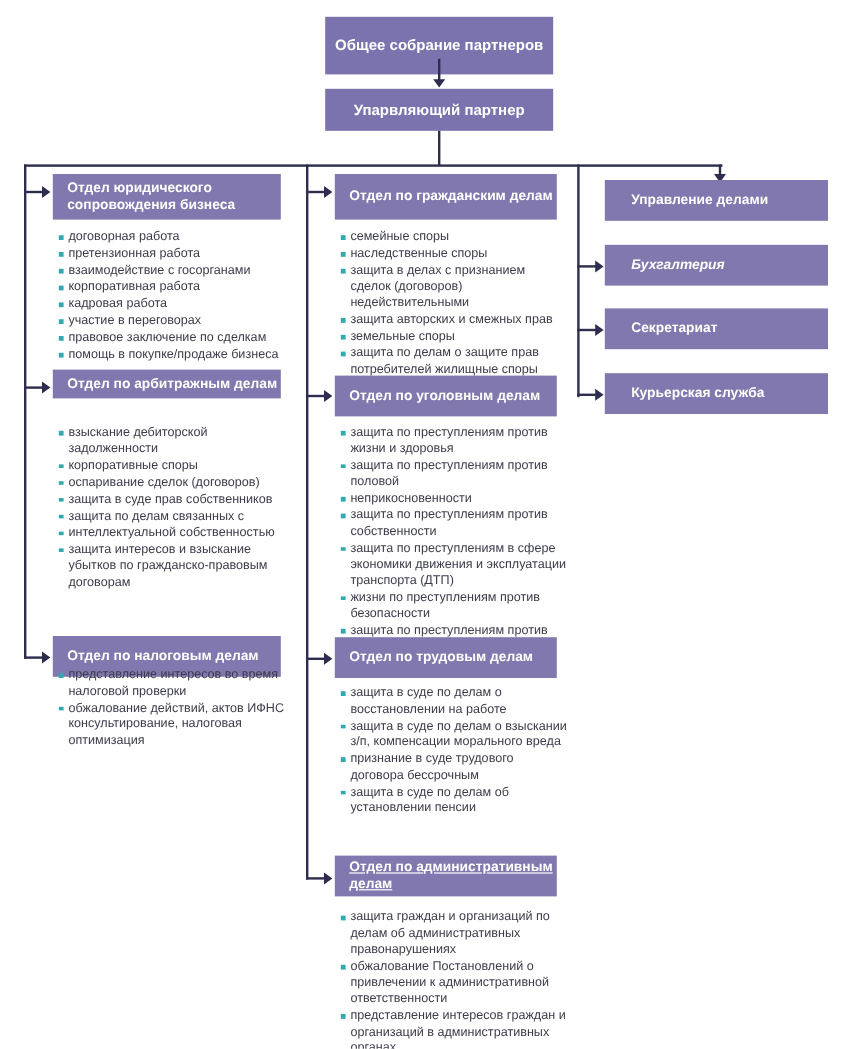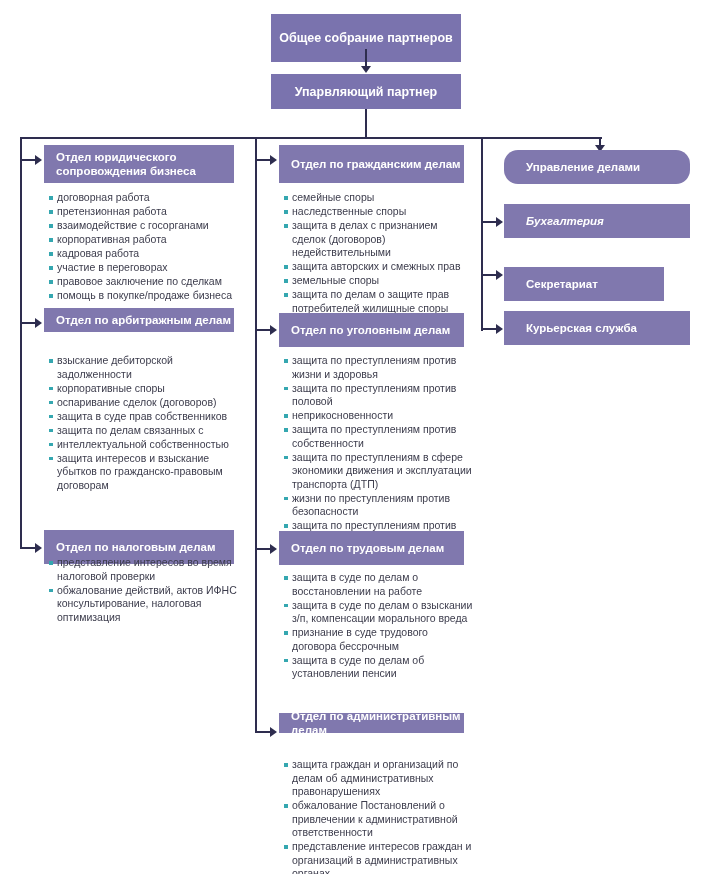--- a/index.html
+++ b/index.html
@@ -186,40 +186,40 @@
   </div>
   <div class="list" style="left:283px;top:571px;width:190px;">
     <ul>
       <li>защита в суде по делам о восстановлении на работе</li>
       <li>защита в суде по делам о взыскании з/п, компенсации морального вреда</li>
       <li>признание в суде трудового договора бессрочным</li>
       <li>защита в суде по делам об установлении пенсии</li>
     </ul>
   </div>
 
-  <div class="box hdr" style="left:279px;top:713px;width:185px;height:20px;font-size:11.5px;">
+  <div class="box hdr" style="left:279px;top:713px;width:185px;height:34px;font-size:11.5px;text-decoration:underline;">
     <span>Отдел по административным делам</span>
   </div>
   <div class="list" style="left:283px;top:758px;width:190px;">
     <ul>
       <li>защита граждан и организаций по делам об  административных правонарушениях</li>
       <li>обжалование Постановлений о привлечении к административной ответственности</li>
       <li>представление интересов граждан и организаций в административных органах</li>
     </ul>
   </div>
 
-  <div class="box side" style="left:504px;top:150px;width:186px;height:34px;font-size:11.5px;border-radius:14px;">
+  <div class="box side" style="left:504px;top:150px;width:186px;height:34px;font-size:11.5px;">
     <span>Управление делами</span>
   </div>
 
   <div class="box side" style="left:504px;top:204px;width:186px;height:34px;font-size:11.5px;font-style:italic;">
     <span>Бухгалтерия</span>
   </div>
 
-  <div class="box side" style="left:504px;top:257px;width:160px;height:34px;font-size:11.5px;margin-top:10px;">
+  <div class="box side" style="left:504px;top:257px;width:186px;height:34px;font-size:11.5px;">
     <span>Секретариат</span>
   </div>
 
   <div class="box side" style="left:504px;top:311px;width:186px;height:34px;font-size:11.5px;">
     <span>Курьерская служба</span>
   </div>
 
 </div>
 
 </body></html>

